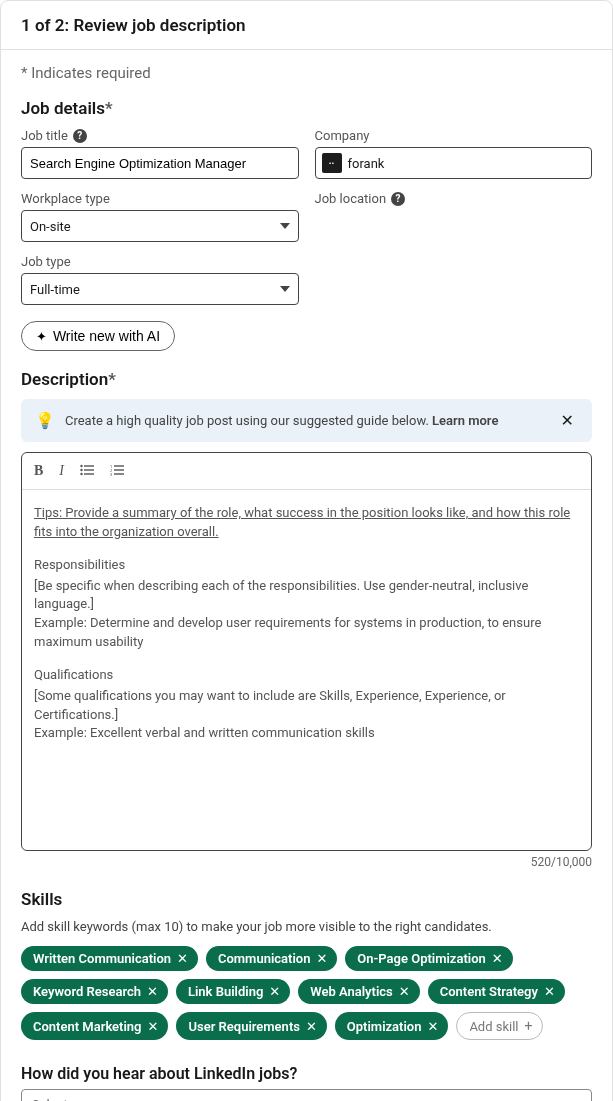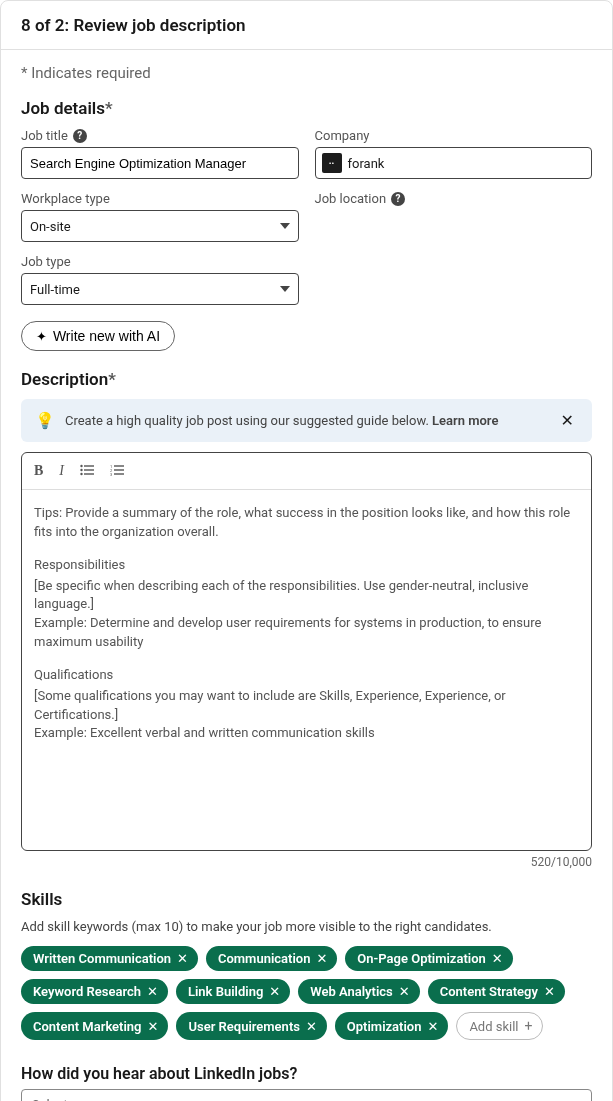--- a/index.html
+++ b/index.html
@@ -27,38 +27,38 @@
 .banner-icon { color: #cf8a00; font-size: 16px; flex-shrink: 0; }
 .banner-text { font-size: 13px; color: #444; flex: 1; }
 .banner-link { font-weight: 600; }
 .banner-close { font-size: 16px; cursor: pointer; flex-shrink: 0; padding: 0 4px; }
 .editor-box { border: 1px solid #444; border-radius: 6px; background: #fff; }
 .toolbar { display: flex; gap: 16px; padding: 10px 12px; border-bottom: 1px solid #ddd; align-items: center; }
 .tb-btn { cursor: pointer; color: #555; font-size: 14px; }
 .tb-bold { font-weight: 700; font-family: Georgia, serif; }
 .tb-italic { font-style: italic; font-family: Georgia, serif; }
 .editor-content { padding: 14px 12px; font-size: 13px; color: #555; min-height: 360px; line-height: 1.45; }
-.editor-content p { margin-bottom: 14px; }
+.editor-content p { margin-bottom: 14px; text-decoration: underline; }
 .editor-subhead { margin-bottom: 2px; }
 .char-count { text-align: right; font-size: 12px; color: #666; margin-top: 4px; margin-bottom: 20px; }
 .skills-help { font-size: 13px; color: #444; margin-bottom: 12px; }
 .chips-wrap { display: flex; flex-wrap: wrap; gap: 8px; margin-bottom: 24px; }
 .chip { background: #0a6e4d; color: #fff; border-radius: 16px; padding: 5px 10px 5px 12px; font-size: 13px; display: inline-flex; align-items: center; gap: 6px; font-weight: 600; cursor: pointer; }
 .chip-x { font-size: 13px; font-weight: 400; cursor: pointer; }
 .add-chip { background: #fff; color: #777; border: 1px solid #bbb; font-weight: 400; }
 .add-plus { font-size: 14px; }
 .hear-label { font-size: 16px; font-weight: 600; margin-bottom: 6px; }
 .source-select { border: 1px solid #888; border-radius: 4px; padding: 7px 10px; font-size: 13px; color: #666; display: flex; align-items: center; justify-content: space-between; cursor: pointer; }
 </style>
 </head>
 <body>
 
 <div class="container">
   <div class="header">
-    <div class="header-title">8 of 2: Review job description</div>
+    <div class="header-title">1 of 2: Review job description</div>
   </div>
 
   <div class="body-section">
     <div class="required-note">* Indicates required</div>
 
     <div class="section-heading">
       <span>Job details</span><span class="asterisk">*</span>
     </div>
 
     <div class="row">

